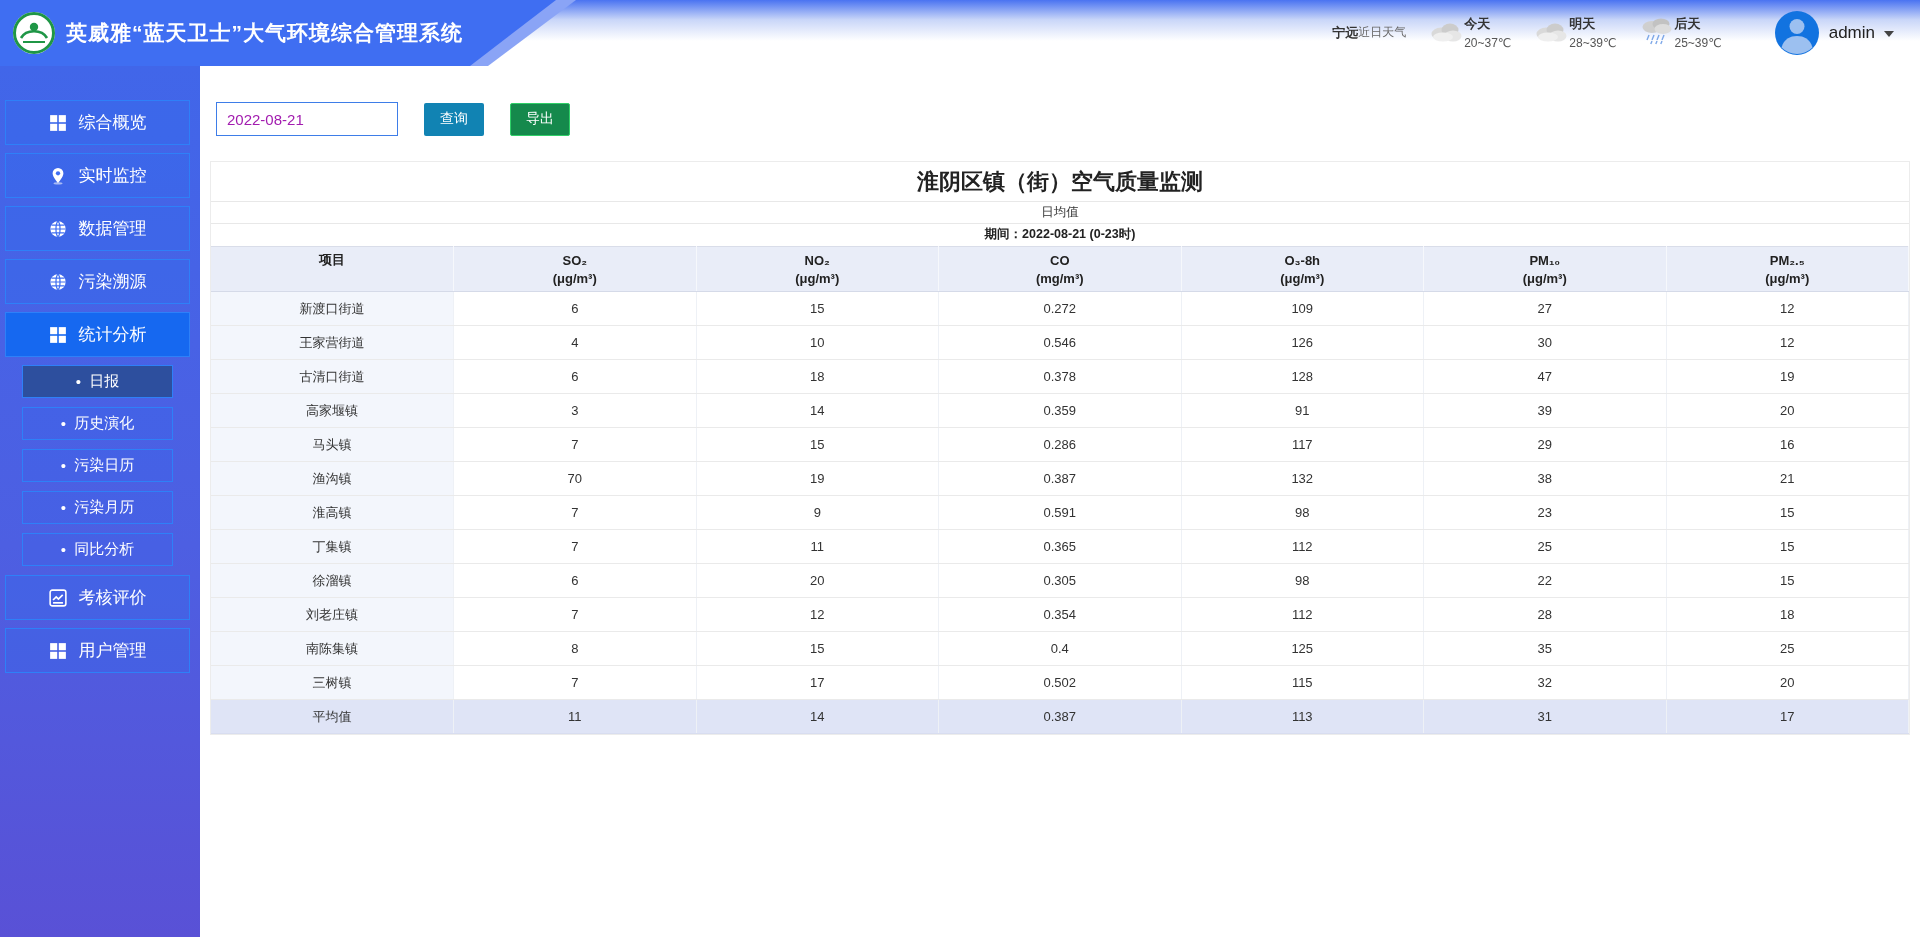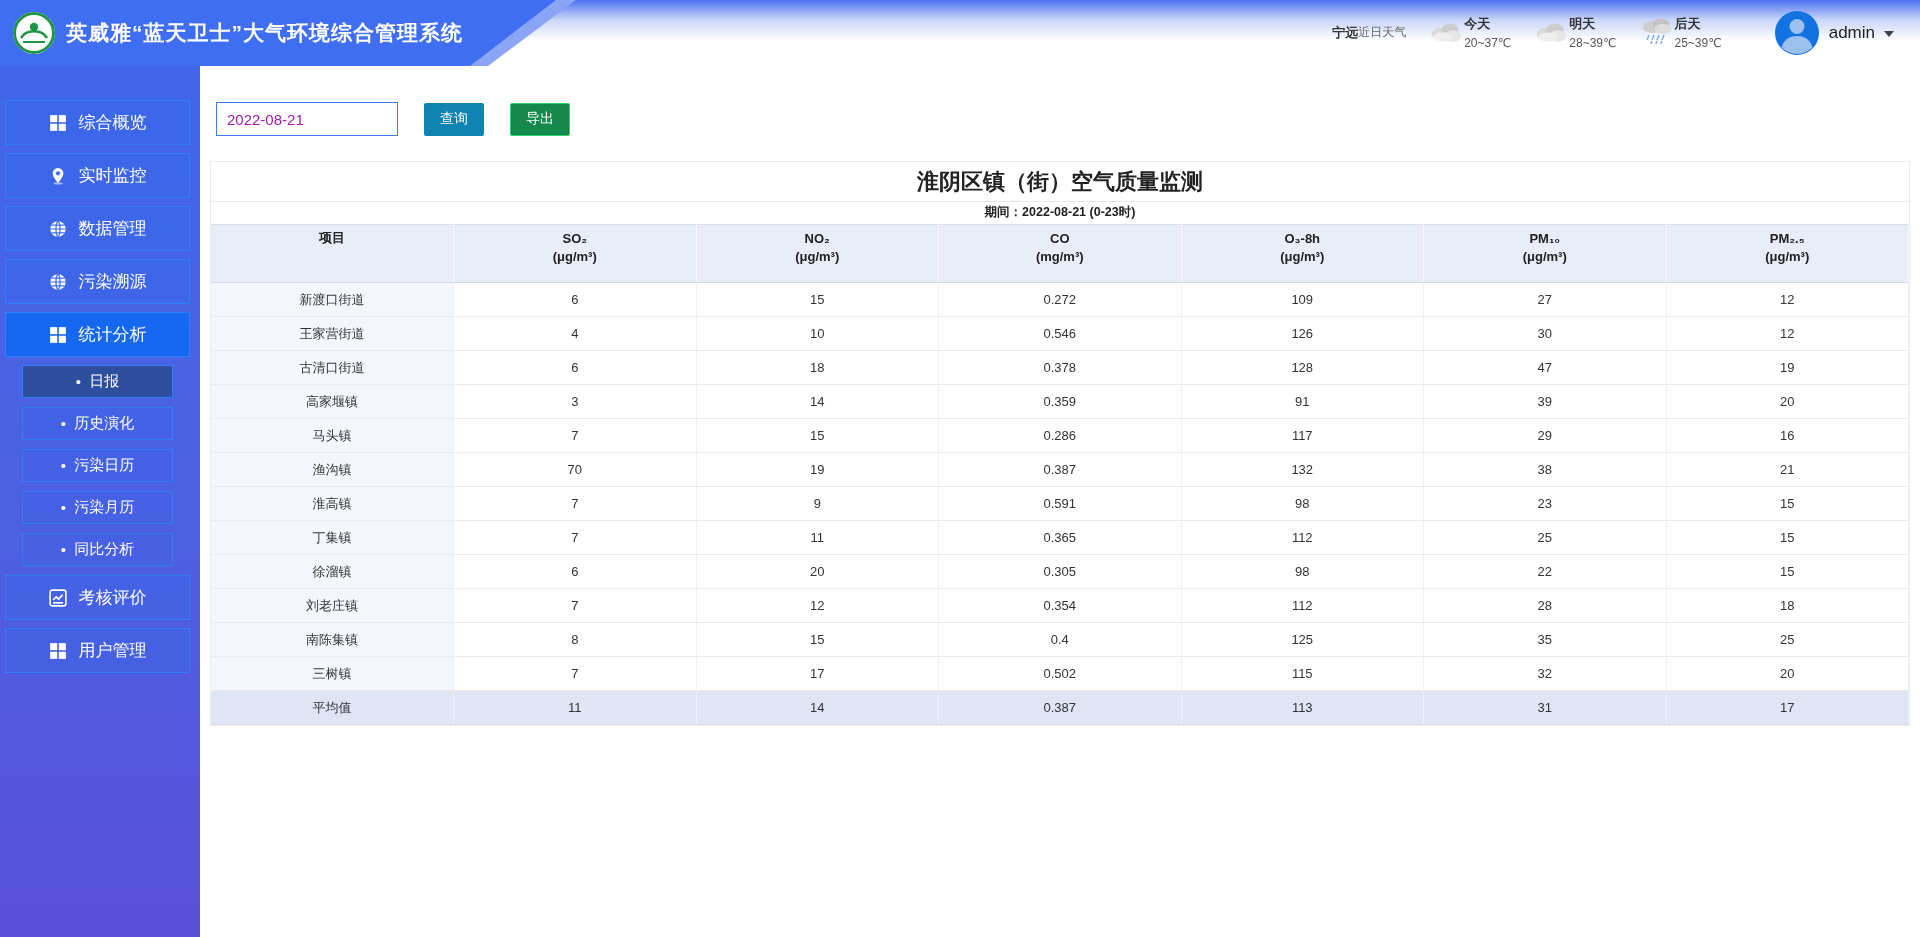--- a/index.html
+++ b/index.html
@@ -58,21 +58,21 @@
   .report { margin:25px 10px 0 10px; border:1px solid #ececec; }
   .report-title { text-align:center; font-size:22px; font-weight:bold; color:#222; padding:5px 0 4px; }
   .report-sub { text-align:center; font-size:12.5px; color:#333; padding:2px 0;
                 border-top:1px solid #e8e8e8; }
   .report-period { text-align:center; font-size:12.5px; font-weight:bold; color:#222; padding:2px 0 3px;
                    border-top:1px solid #e8e8e8; }
   table.aq { width:100%; border-collapse:collapse; table-layout:fixed; }
   table.aq th { background:#e9edf8; font-size:13px; color:#222; font-weight:bold;
                 border-right:1px solid #f6f8fc; }
   tr.head-names th { padding-top:4px; padding-bottom:1px; border-top:1px solid #d9dde9; }
-  tr.head-units th { padding-bottom:18px; padding-top:1px; border-bottom:1px solid #d5dae8; }
+  tr.head-units th { padding-bottom:5px; padding-top:1px; border-bottom:1px solid #d5dae8; }
   table.aq td { height:34px; text-align:center; font-size:13px; color:#333;
                 border-bottom:1px solid #eaeaea; border-right:1px solid #eef1f6; background:#fff; }
   table.aq td:first-child { background:#f3f6fc; }
   table.aq tr.avg td { background:#dfe4f6; border-bottom:1px solid #d8ddf0; }
   table.aq tr.avg td:first-child { background:#dfe4f6; }
 </style>
 </head>
 <body>
 
 <div class="topbar">
@@ -238,20 +238,21 @@
 
 <div class="content">
   <div class="toolbar">
     <input class="date-input" type="text" value="2022-08-21" style="">
     <button class="btn btn-query">查询</button>
     <button class="btn btn-export">导出</button>
   </div>
 
   <div class="report">
     <div class="report-title">淮阴区镇（街）空气质量监测</div>
+    <div class="report-sub">日均值</div>
     <div class="report-period">期间：2022-08-21 (0-23时)</div>
     <table class="aq">
       <thead>
         <tr class="head-names" id="head-names">
             <th>项目</th>
             <th>SO₂</th>
             <th>NO₂</th>
             <th>CO</th>
             <th>O₃-8h</th>
             <th>PM₁₀</th>

